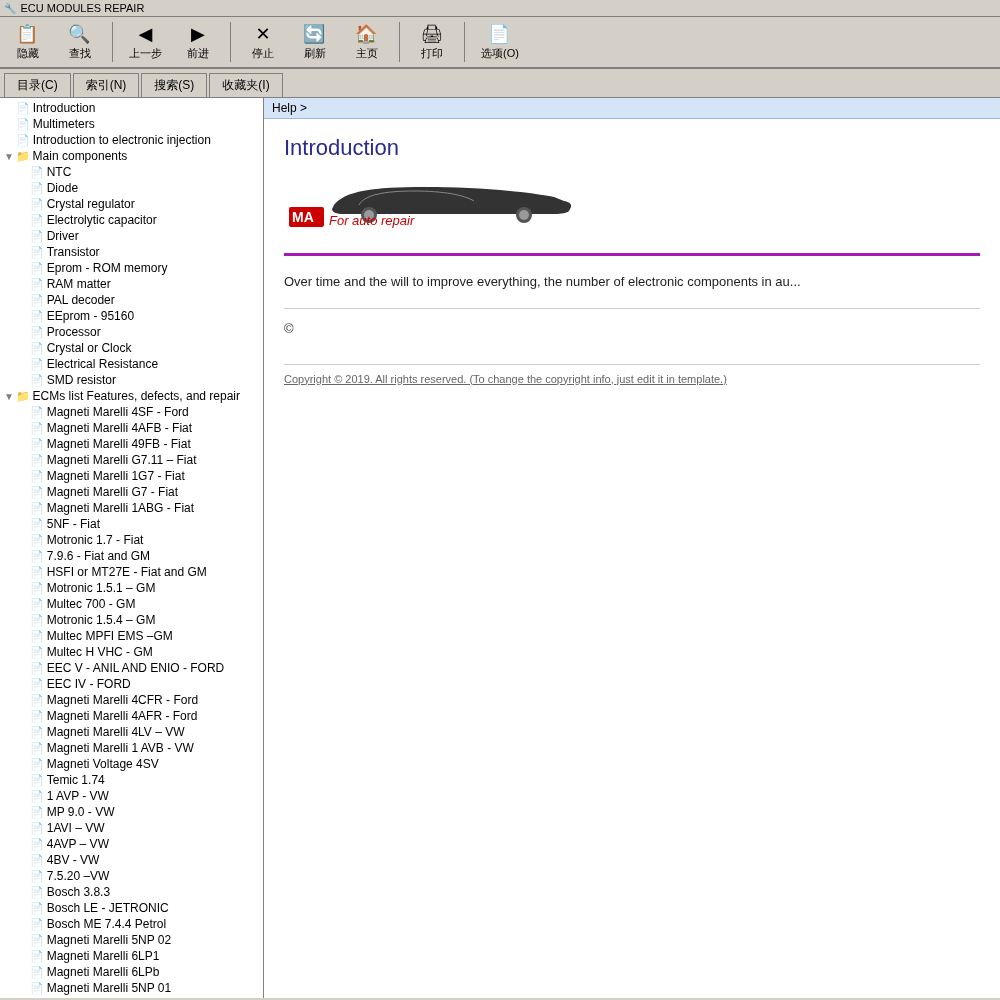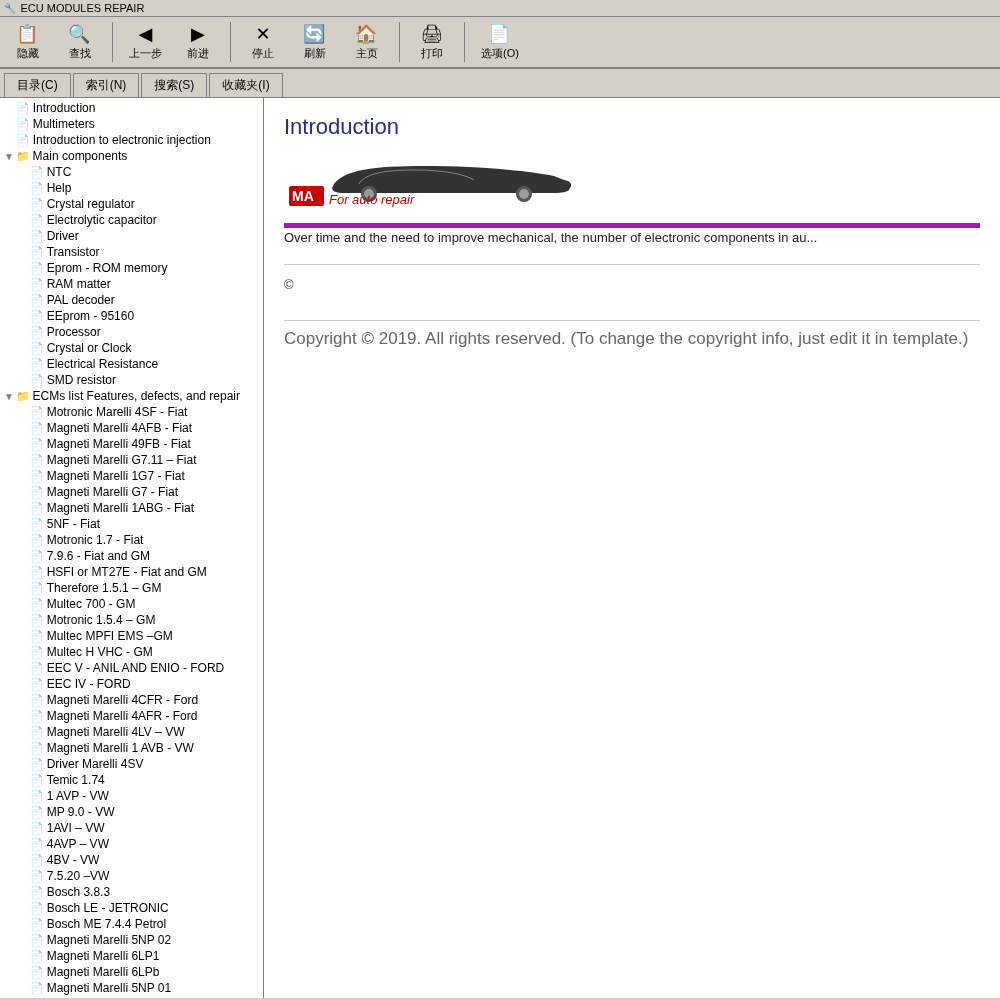--- a/index.html
+++ b/index.html
@@ -105,38 +105,40 @@
     .content-body {
       padding: 16px 20px;
     }
     .content-title {
       font-size: 22px;
       color: #2a2a8a;
       font-weight: normal;
       margin-bottom: 16px;
     }
     .logo-area {
-      border-bottom: 5px solid #a21caf;
-      padding-bottom: 12px;
+      margin-bottom: 16px;
+      border-bottom: 3px solid #a21caf;
+      padding-bottom: 21px;
     }
     .logo-svg { display: block; }
     .content-text {
       font-size: 13px;
       color: #222;
       margin-bottom: 12px;
       line-height: 1.5;
     }
     .copyright-section {
       border-top: 1px solid #ccc;
       margin-top: 16px;
       padding-top: 12px;
     }
     .copyright-text {
-      font-size: 17px;
+      font-size: 11px;
       color: #666;
+      text-decoration: underline;
     }
     .copyright-symbol {
       font-size: 13px;
       margin-bottom: 8px;
       color: #333;
     }
   </style>
 </head>
 <body>
 
@@ -229,21 +231,21 @@
           <span class="tree-item-label">Main components</span>
         </div>
         <div class="tree-item" style="padding-left: 18px;">
           <span style="display: inline-block; width: 12px;"></span>
           <span class="icon">📄</span>
           <span class="tree-item-label">NTC</span>
         </div>
         <div class="tree-item" style="padding-left: 18px;">
           <span style="display: inline-block; width: 12px;"></span>
           <span class="icon">📄</span>
-          <span class="tree-item-label">Help</span>
+          <span class="tree-item-label">Diode</span>
         </div>
         <div class="tree-item" style="padding-left: 18px;">
           <span style="display: inline-block; width: 12px;"></span>
           <span class="icon">📄</span>
           <span class="tree-item-label">Crystal regulator</span>
         </div>
         <div class="tree-item" style="padding-left: 18px;">
           <span style="display: inline-block; width: 12px;"></span>
           <span class="icon">📄</span>
           <span class="tree-item-label">Electrolytic capacitor</span>
@@ -299,21 +301,21 @@
           <span class="tree-item-label">SMD resistor</span>
         </div>
         <div class="tree-item" style="padding-left: 4px;">
           <span class="tree-icon">▼</span>
           <span class="icon">📁</span>
           <span class="tree-item-label">ECMs list Features, defects, and repair</span>
         </div>
         <div class="tree-item" style="padding-left: 18px;">
           <span style="display: inline-block; width: 12px;"></span>
           <span class="icon">📄</span>
-          <span class="tree-item-label">Motronic Marelli 4SF - Fiat</span>
+          <span class="tree-item-label">Magneti Marelli 4SF - Ford</span>
         </div>
         <div class="tree-item" style="padding-left: 18px;">
           <span style="display: inline-block; width: 12px;"></span>
           <span class="icon">📄</span>
           <span class="tree-item-label">Magneti Marelli 4AFB - Fiat</span>
         </div>
         <div class="tree-item" style="padding-left: 18px;">
           <span style="display: inline-block; width: 12px;"></span>
           <span class="icon">📄</span>
           <span class="tree-item-label">Magneti Marelli 49FB - Fiat</span>
@@ -354,21 +356,21 @@
           <span class="tree-item-label">7.9.6 - Fiat and GM</span>
         </div>
         <div class="tree-item" style="padding-left: 18px;">
           <span style="display: inline-block; width: 12px;"></span>
           <span class="icon">📄</span>
           <span class="tree-item-label">HSFI or MT27E - Fiat and GM</span>
         </div>
         <div class="tree-item" style="padding-left: 18px;">
           <span style="display: inline-block; width: 12px;"></span>
           <span class="icon">📄</span>
-          <span class="tree-item-label">Therefore 1.5.1 – GM</span>
+          <span class="tree-item-label">Motronic 1.5.1 – GM</span>
         </div>
         <div class="tree-item" style="padding-left: 18px;">
           <span style="display: inline-block; width: 12px;"></span>
           <span class="icon">📄</span>
           <span class="tree-item-label">Multec 700 - GM</span>
         </div>
         <div class="tree-item" style="padding-left: 18px;">
           <span style="display: inline-block; width: 12px;"></span>
           <span class="icon">📄</span>
           <span class="tree-item-label">Motronic 1.5.4 – GM</span>
@@ -409,21 +411,21 @@
           <span class="tree-item-label">Magneti Marelli 4LV – VW</span>
         </div>
         <div class="tree-item" style="padding-left: 18px;">
           <span style="display: inline-block; width: 12px;"></span>
           <span class="icon">📄</span>
           <span class="tree-item-label">Magneti Marelli 1 AVB - VW</span>
         </div>
         <div class="tree-item" style="padding-left: 18px;">
           <span style="display: inline-block; width: 12px;"></span>
           <span class="icon">📄</span>
-          <span class="tree-item-label">Driver Marelli 4SV</span>
+          <span class="tree-item-label">Magneti Voltage 4SV</span>
         </div>
         <div class="tree-item" style="padding-left: 18px;">
           <span style="display: inline-block; width: 12px;"></span>
           <span class="icon">📄</span>
           <span class="tree-item-label">Temic 1.74</span>
         </div>
         <div class="tree-item" style="padding-left: 18px;">
           <span style="display: inline-block; width: 12px;"></span>
           <span class="icon">📄</span>
           <span class="tree-item-label">1 AVP - VW</span>
@@ -485,41 +487,42 @@
         </div>
         <div class="tree-item" style="padding-left: 18px;">
           <span style="display: inline-block; width: 12px;"></span>
           <span class="icon">📄</span>
           <span class="tree-item-label">Magneti Marelli 5NP 01</span>
         </div>
       </div>
   </div>
 
   <div class="content-area">
+    <div class="breadcrumb">Help &gt;</div>
     <div class="content-body">
       <h1 class="content-title">Introduction</h1>
 
       <div class="logo-area">
         <svg class="logo-svg" width="310" height="55" viewBox="0 0 310 55">
 
           <path d="M50,28 C60,14 90,10 140,10 C190,10 240,14 270,20 L280,24 C285,25 288,27 287,30 L285,34 C283,36 278,37 270,37 L60,37 C52,37 48,35 48,32 Z" fill="#333"></path>
           <path d="M75,28 C80,18 100,14 130,14 C160,14 180,18 190,24" fill="none" stroke="#888" stroke-width="1"></path>
           <circle cx="85" cy="38" r="8" fill="#555"></circle>
           <circle cx="85" cy="38" r="5" fill="#999"></circle>
           <circle cx="240" cy="38" r="8" fill="#555"></circle>
           <circle cx="240" cy="38" r="5" fill="#999"></circle>
 
           <rect x="5" y="30" width="35" height="20" fill="#cc0000" rx="2"></rect>
           <text x="8" y="45" font-size="14" font-weight="bold" fill="white" font-family="Arial">MA</text>
 
           <text x="45" y="48" font-size="13" fill="#cc0000" font-family="Arial" font-style="italic">For auto repair</text>
         </svg>
       </div>
 
-      <p class="content-text">Over time and the need to improve mechanical, the number of electronic components in au...</p>
+      <p class="content-text">Over time and the will to improve everything, the number of electronic components in au...</p>
 
       <div class="copyright-section">
         <p class="copyright-symbol">©</p>
         <div style="height:20px;"></div>
         <hr style="border:none; border-top:1px solid #ccc; margin-bottom:8px;">
         <p class="copyright-text">Copyright © 2019. All rights reserved. (To change the copyright info, just edit it in template.)</p>
       </div>
     </div>
   </div>
 </div>

